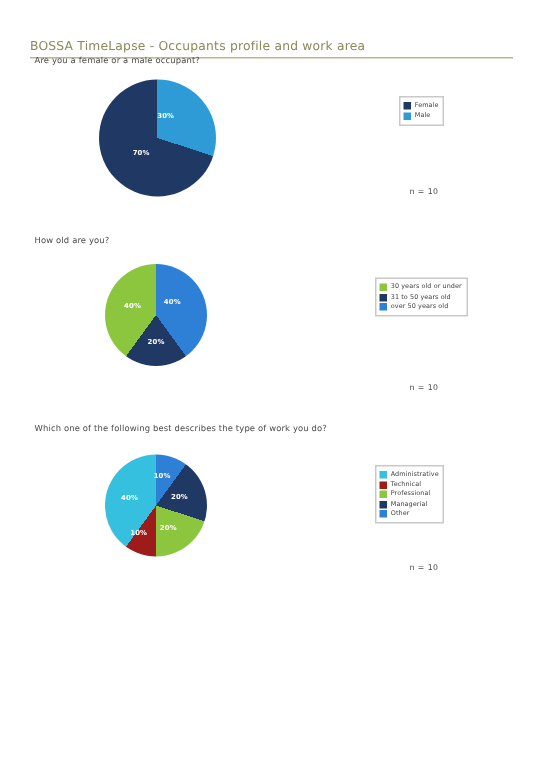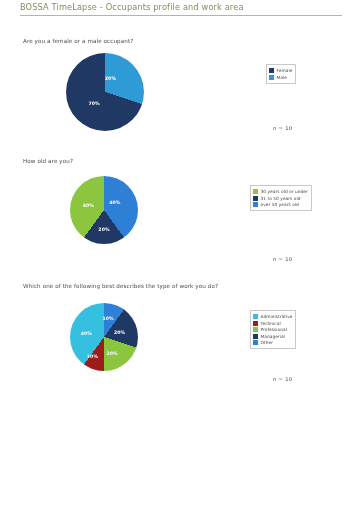--- a/index.html
+++ b/index.html
@@ -13,21 +13,21 @@
     position: relative;
     font-family: "DejaVu Sans", sans-serif;
     color: #3a3a3a;
     overflow: hidden;
   }
 
   
   .page-header {
     position: absolute;
     left: 20px;
-    top: 2px;
+    top: 25px;
     width: 322px;
   }
   .page-title {
     font-size: 8.2px;
     color: #8a8a5c;
     letter-spacing: 0.15px;
     white-space: nowrap;
     padding-bottom: 3px;
   }
   .title-rule {

